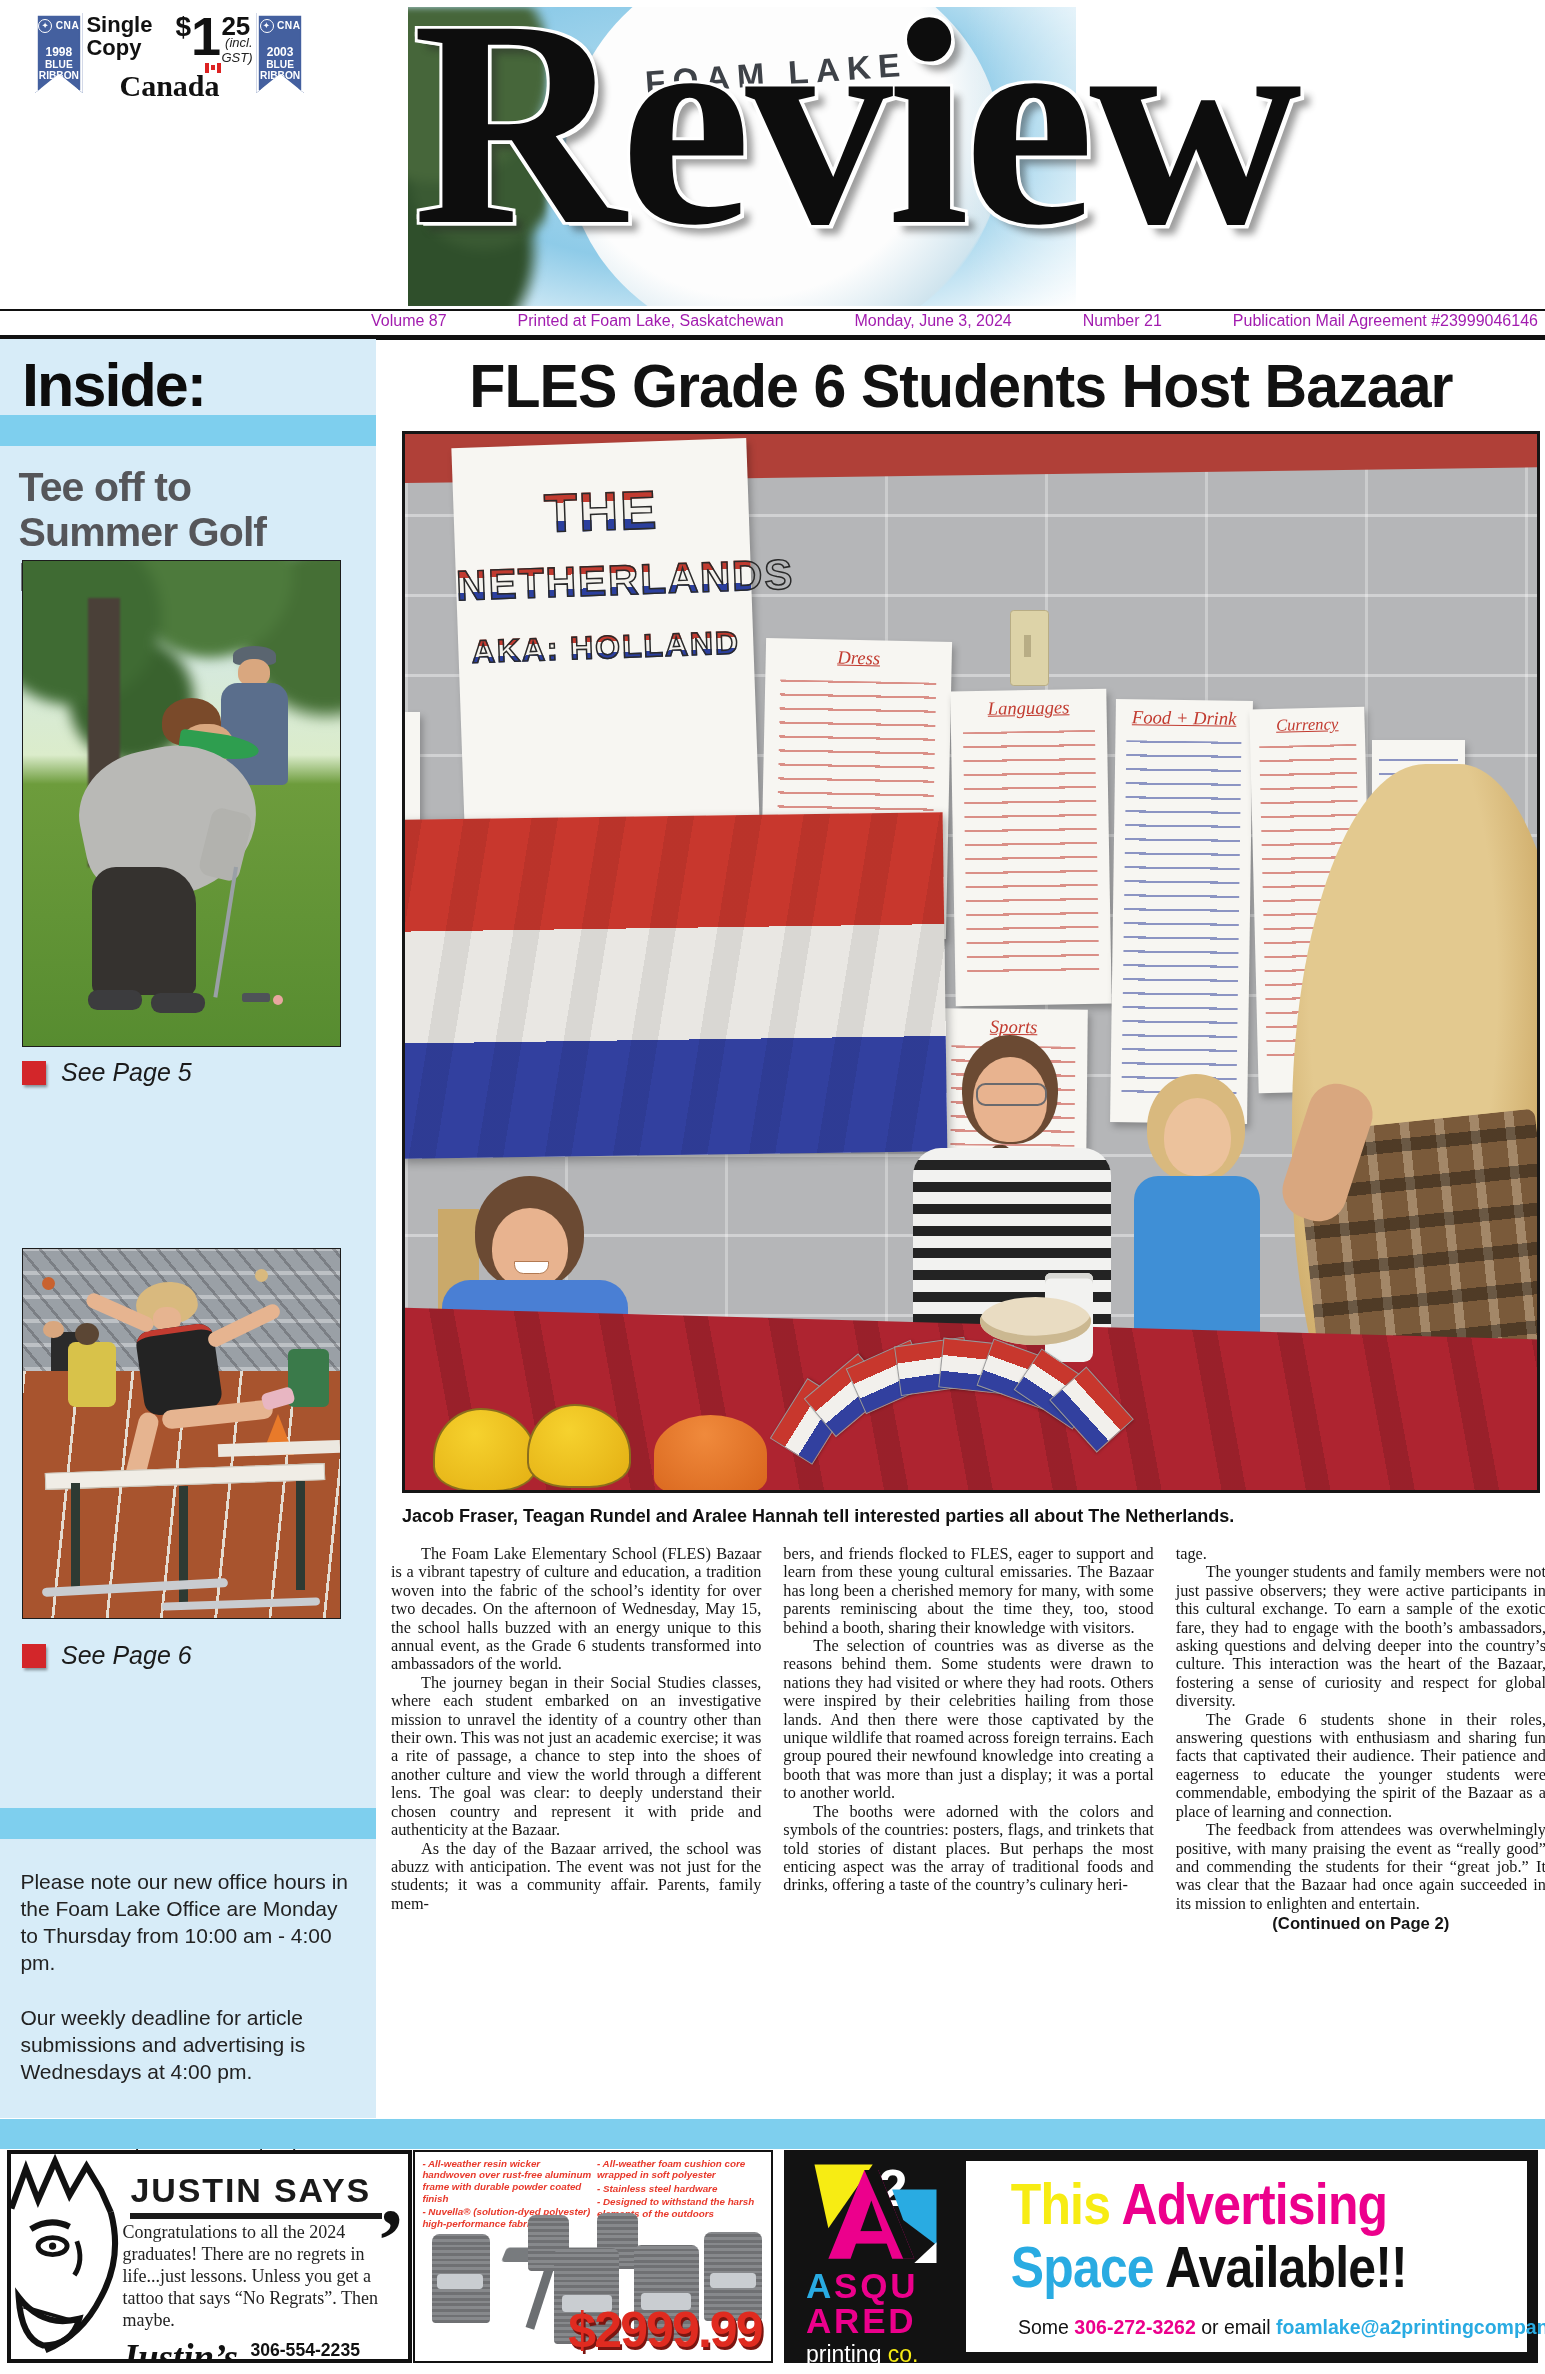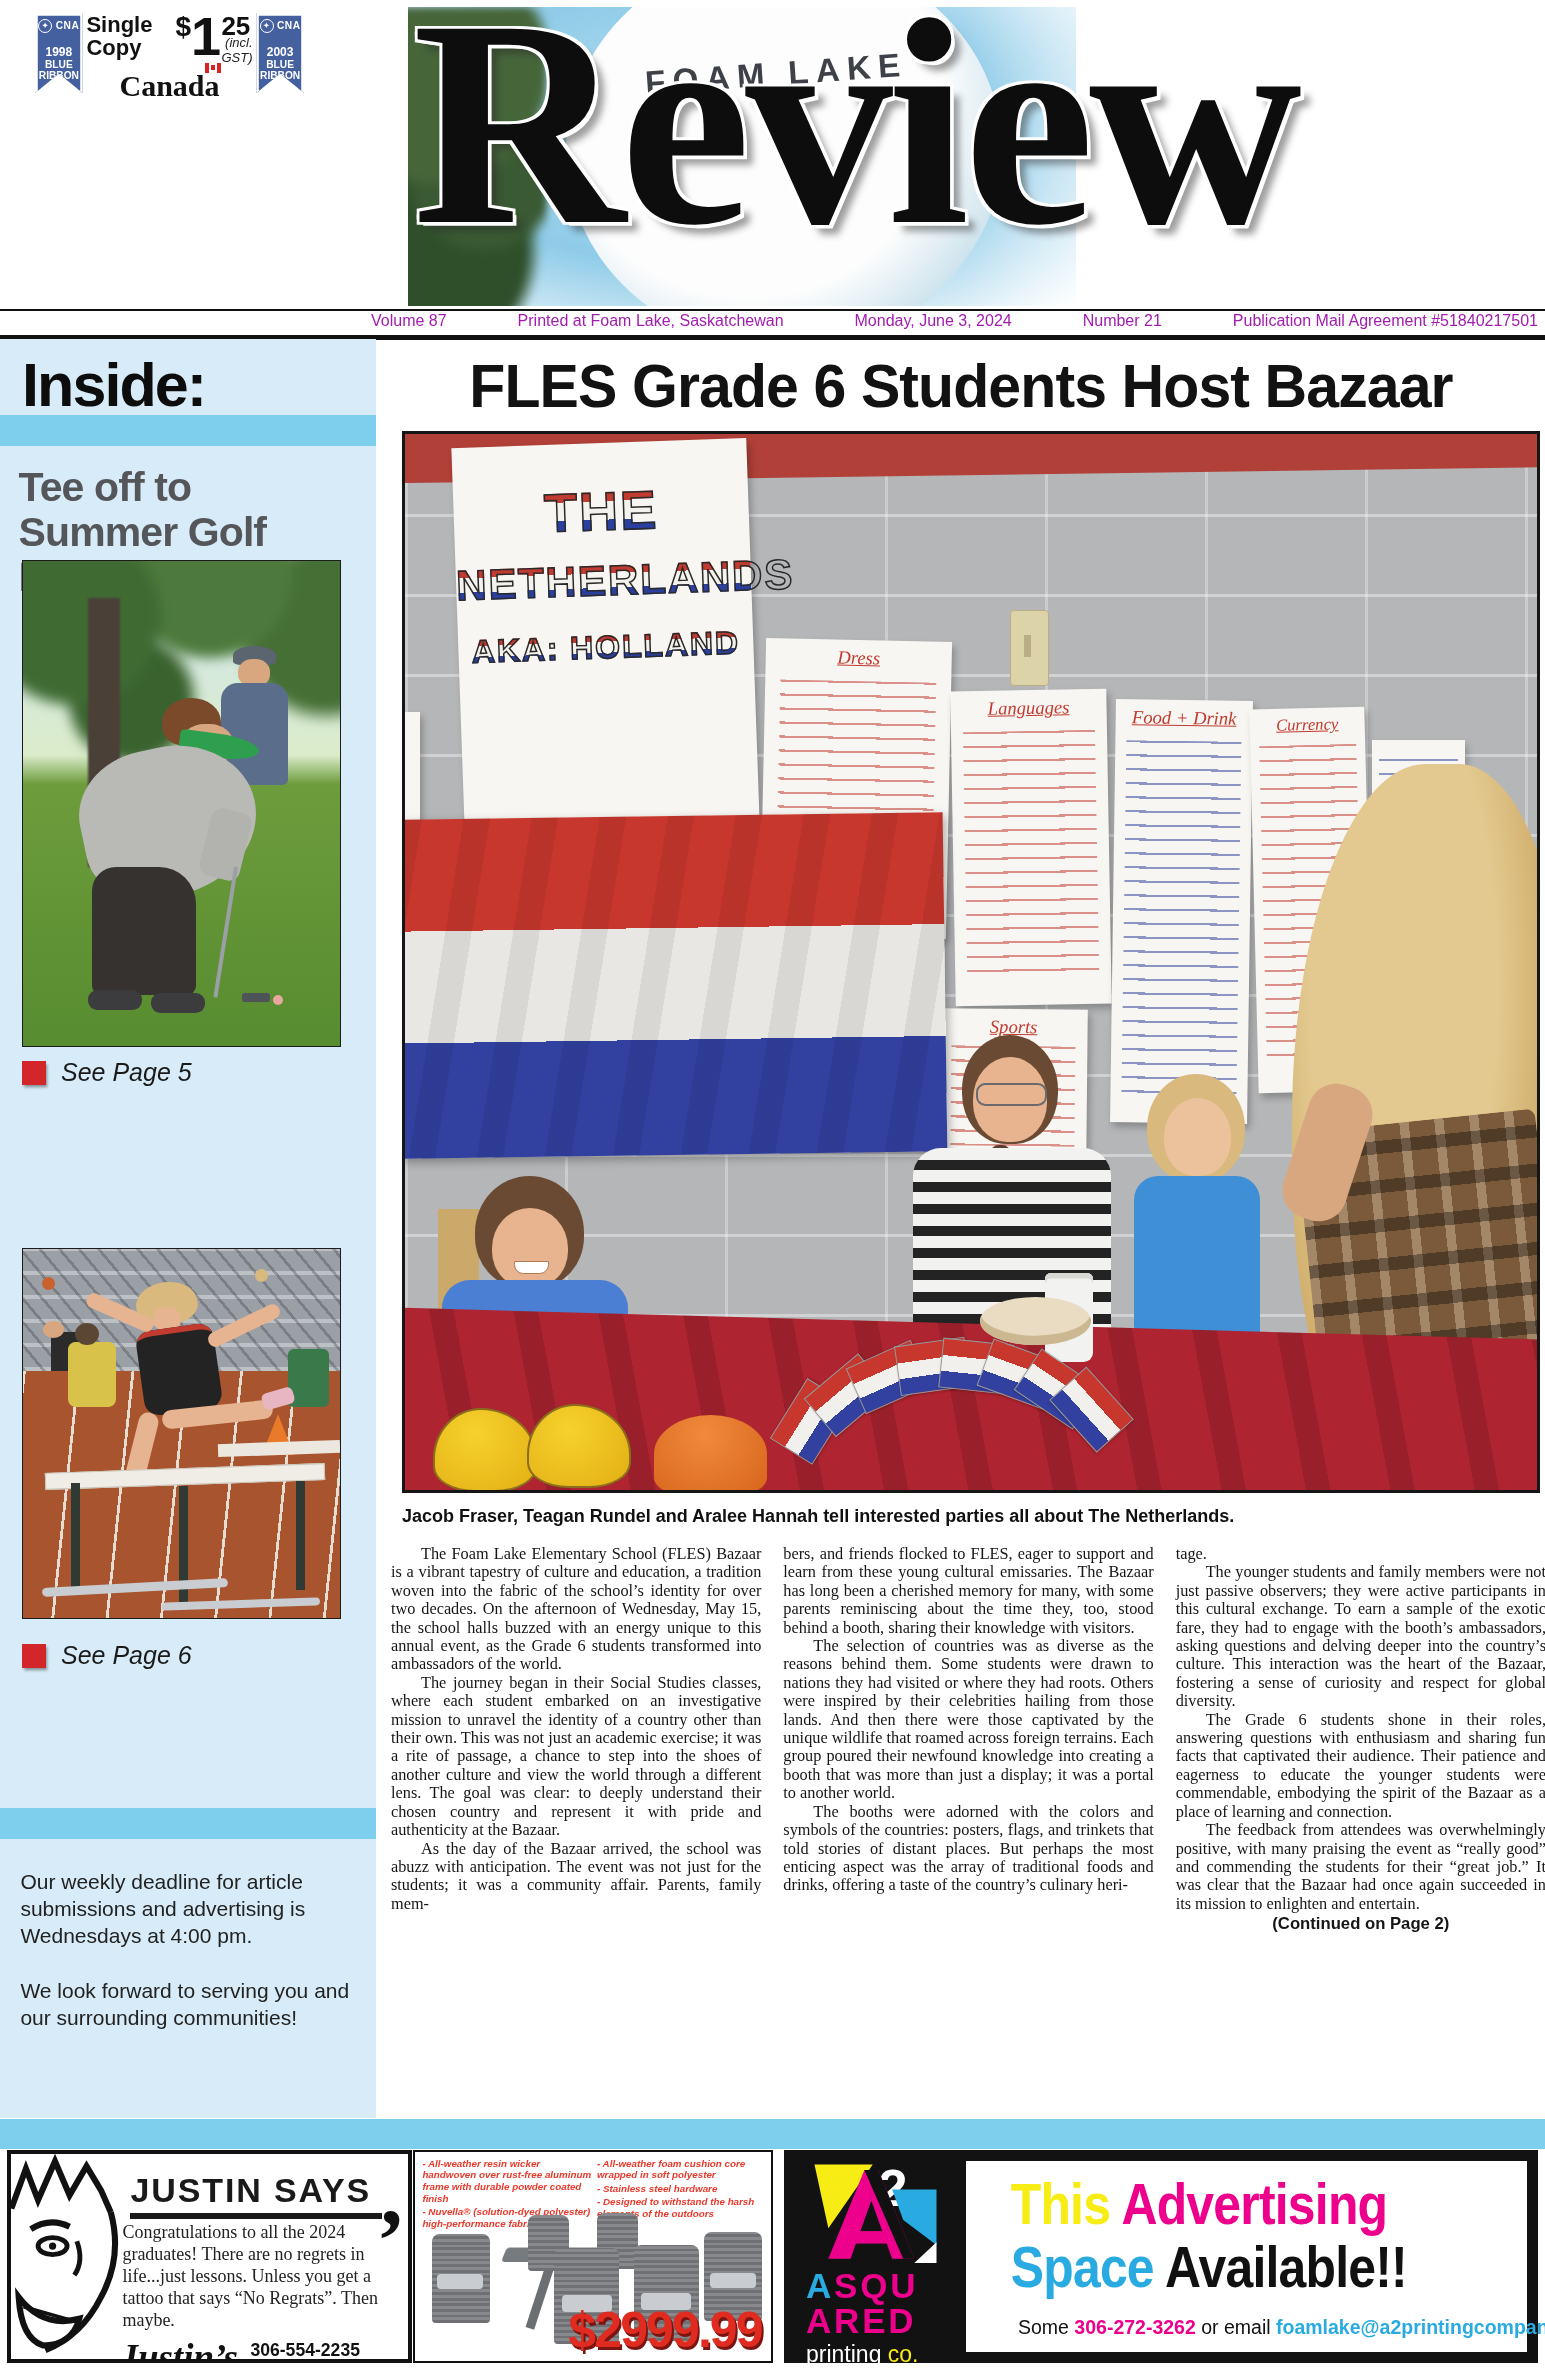--- a/index.html
+++ b/index.html
@@ -142,21 +142,21 @@
       <div class="mast-fade"></div>
       <h1 class="review">Review</h1>
     </div>
 
     <div class="rule-thin"></div>
     <div class="infobar">
       <span>Volume 87</span>
       <span>Printed at Foam Lake, Saskatchewan</span>
       <span>Monday, June 3, 2024</span>
       <span>Number 21</span>
-      <span>Publication Mail Agreement #51840217501</span>
+      <span>Publication Mail Agreement #23999046146</span>
     </div>
     <div class="rule-thick"></div>
   </header>
 
   <aside class="sidebar">
     <h2 class="inside">Inside:</h2>
     <div class="skybar" style="top:76px;"></div>
 
     <h3 class="story-title" style="position:absolute;top:126px;">Tee off to Summer Golf Night</h3>
 
@@ -214,20 +214,21 @@
       <div class="abs" style="left:139px;top:351px;width:158px;height:8.3px;background:#c9ccd0;border-radius:4.6px;transform:rotate(-2deg);"></div>
     </div>
 
     <div class="seepage" style="top:1302px;">
       <span class="redsq"></span>
       <em>See Page 6</em>
     </div>
 
     <div class="skybar" style="top:1469px;"></div>
     <div style="position:absolute;top:1529px;width:376px;">
+      <p class="notice-p">Please note our new office hours in the Foam Lake Office are Monday to Thursday from 10:00 am - 4:00 pm.</p>
       <p class="notice-p">Our weekly deadline for article submissions and advertising is Wednesdays at 4:00 pm.</p>
       <p class="notice-p">We look forward to serving you and our surrounding communities!</p>
     </div>
   </aside>
 
   <main class="main">
     <h2 class="headline">FLES Grade 6 Students Host Bazaar</h2>
 
     <figure class="mainphoto">
       <div class="wall"></div>

